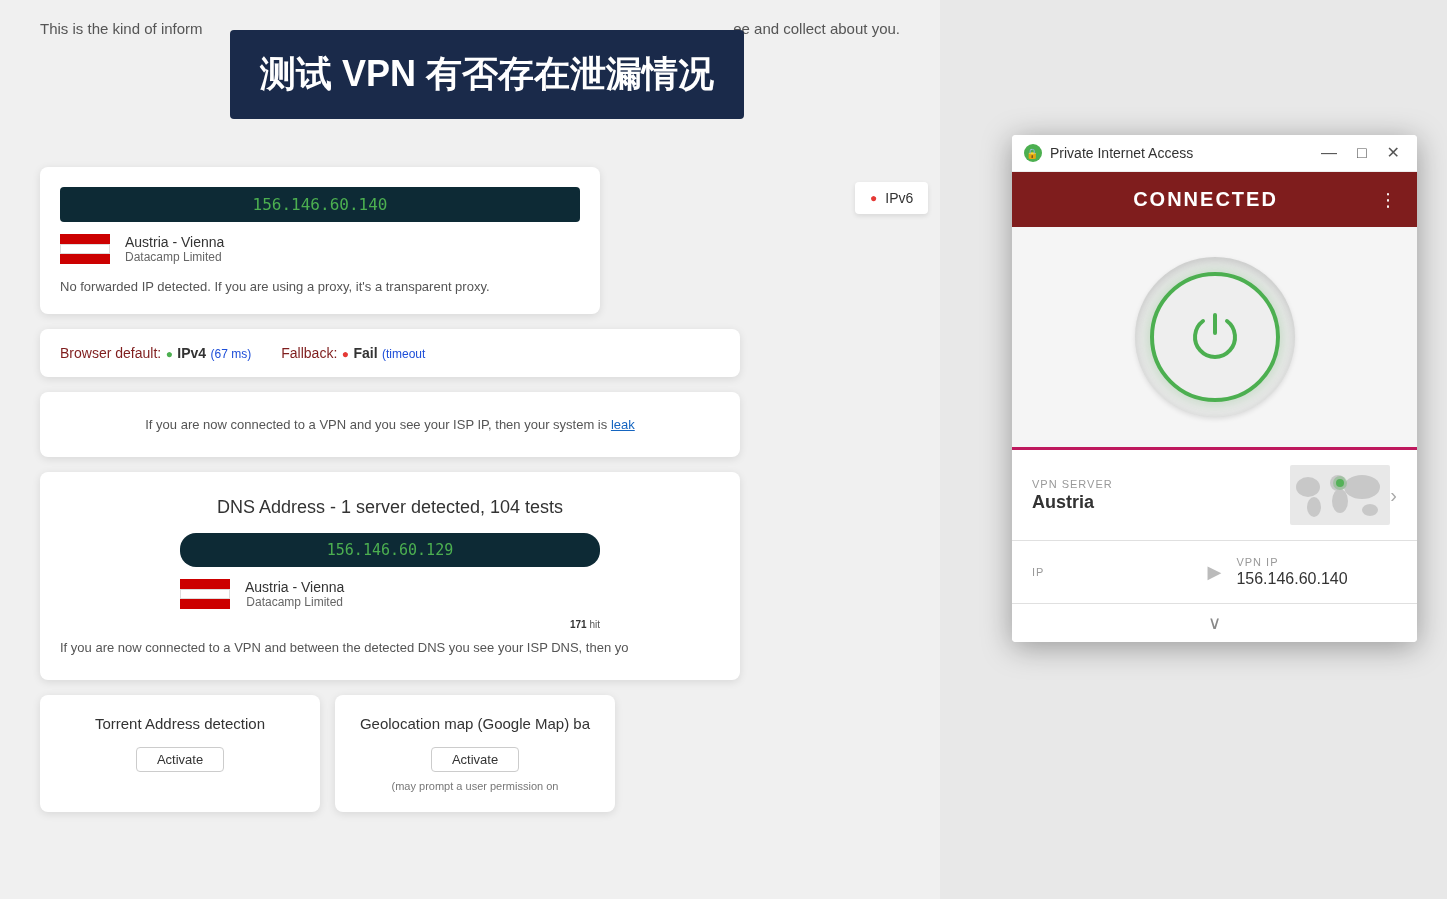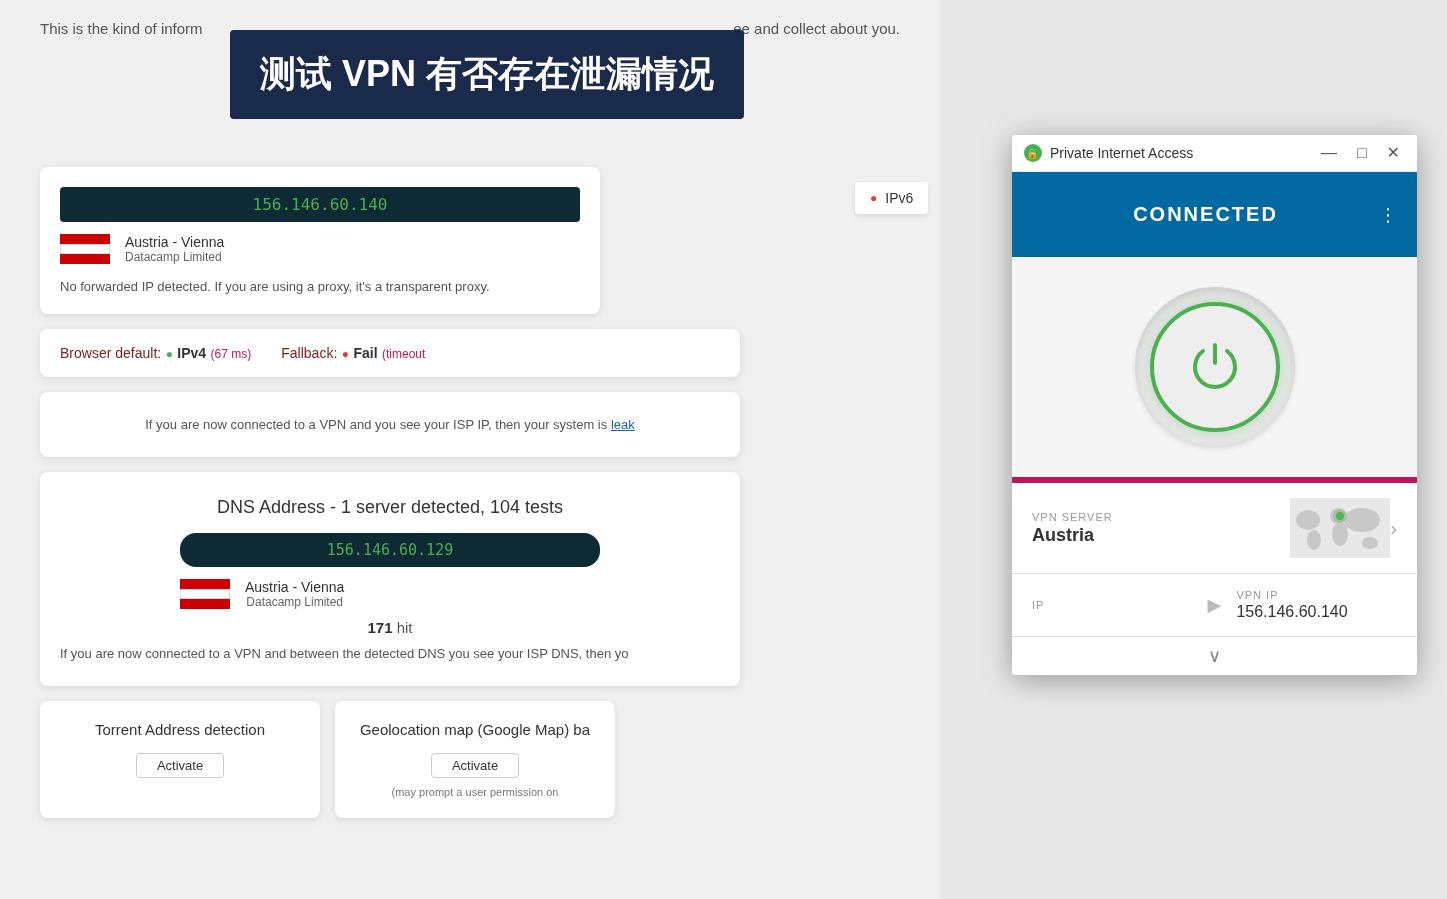--- a/index.html
+++ b/index.html
@@ -95,21 +95,21 @@
       align-items: center;
       box-shadow: 0 2px 8px rgba(0,0,0,0.1);
       width: 700px;
     }
 
     .dot-green { color: #4CAF50; font-size: 12px; }
     .dot-red { color: #e53935; font-size: 12px; }
 
     .ipv4-label { font-size: 14px; color: #7f1d1d; }
     .ipv4-value { font-weight: bold; font-size: 14px; color: #333; }
-    .ipv4-ms { color: #be185d; font-size: 12px; }
+    .ipv4-ms { color: #1d4ed8; font-size: 12px; }
 
     
     .webrtc-section {
       background: white;
       border-radius: 8px;
       padding: 25px 20px;
       margin: 0 20px 15px 20px;
       text-align: center;
       box-shadow: 0 2px 8px rgba(0,0,0,0.1);
       width: 700px;
@@ -157,23 +157,23 @@
 
     .dns-flag-row {
       display: flex;
       align-items: center;
       gap: 15px;
       width: 420px;
       margin: 0 auto 10px auto;
     }
 
     .dns-hit {
-      font-size: 15px;
+      font-size: 10px;
       color: #555;
-      text-align: center;
+      text-align: right;
       width: 420px;
       margin: 8px auto;
     }
 
     .dns-hit strong { color: #333; }
 
     .dns-bottom-text {
       font-size: 13px;
       color: #555;
       margin-top: 10px;
@@ -292,22 +292,22 @@
       color: #555;
       cursor: pointer;
       line-height: 1;
       background: none;
       border: none;
       padding: 2px 5px;
     }
 
     
     .connected-bar {
-      background: #0369a1;
-      padding: 31px 20px;
+      background: #7f1d1d;
+      padding: 16px 20px;
       display: flex;
       align-items: center;
       justify-content: space-between;
     }
 
     .connected-text {
       color: white;
       font-size: 20px;
       font-weight: bold;
       letter-spacing: 2px;
@@ -353,21 +353,21 @@
       box-shadow: 0 0 15px rgba(76, 175, 80, 0.3);
     }
 
     .power-icon-svg {
       width: 60px;
       height: 60px;
     }
 
     
     .server-row {
-      border-top: 6px solid #be185d;
+      border-top: 3px solid #be185d;
       padding: 15px 20px;
       display: flex;
       align-items: center;
       background: white;
     }
 
     .server-info { flex: 1; }
     .server-label { font-size: 11px; color: #999; text-transform: uppercase; letter-spacing: 1px; }
     .server-value { font-size: 18px; color: #333; font-weight: 700; margin-top: 2px; }
 

